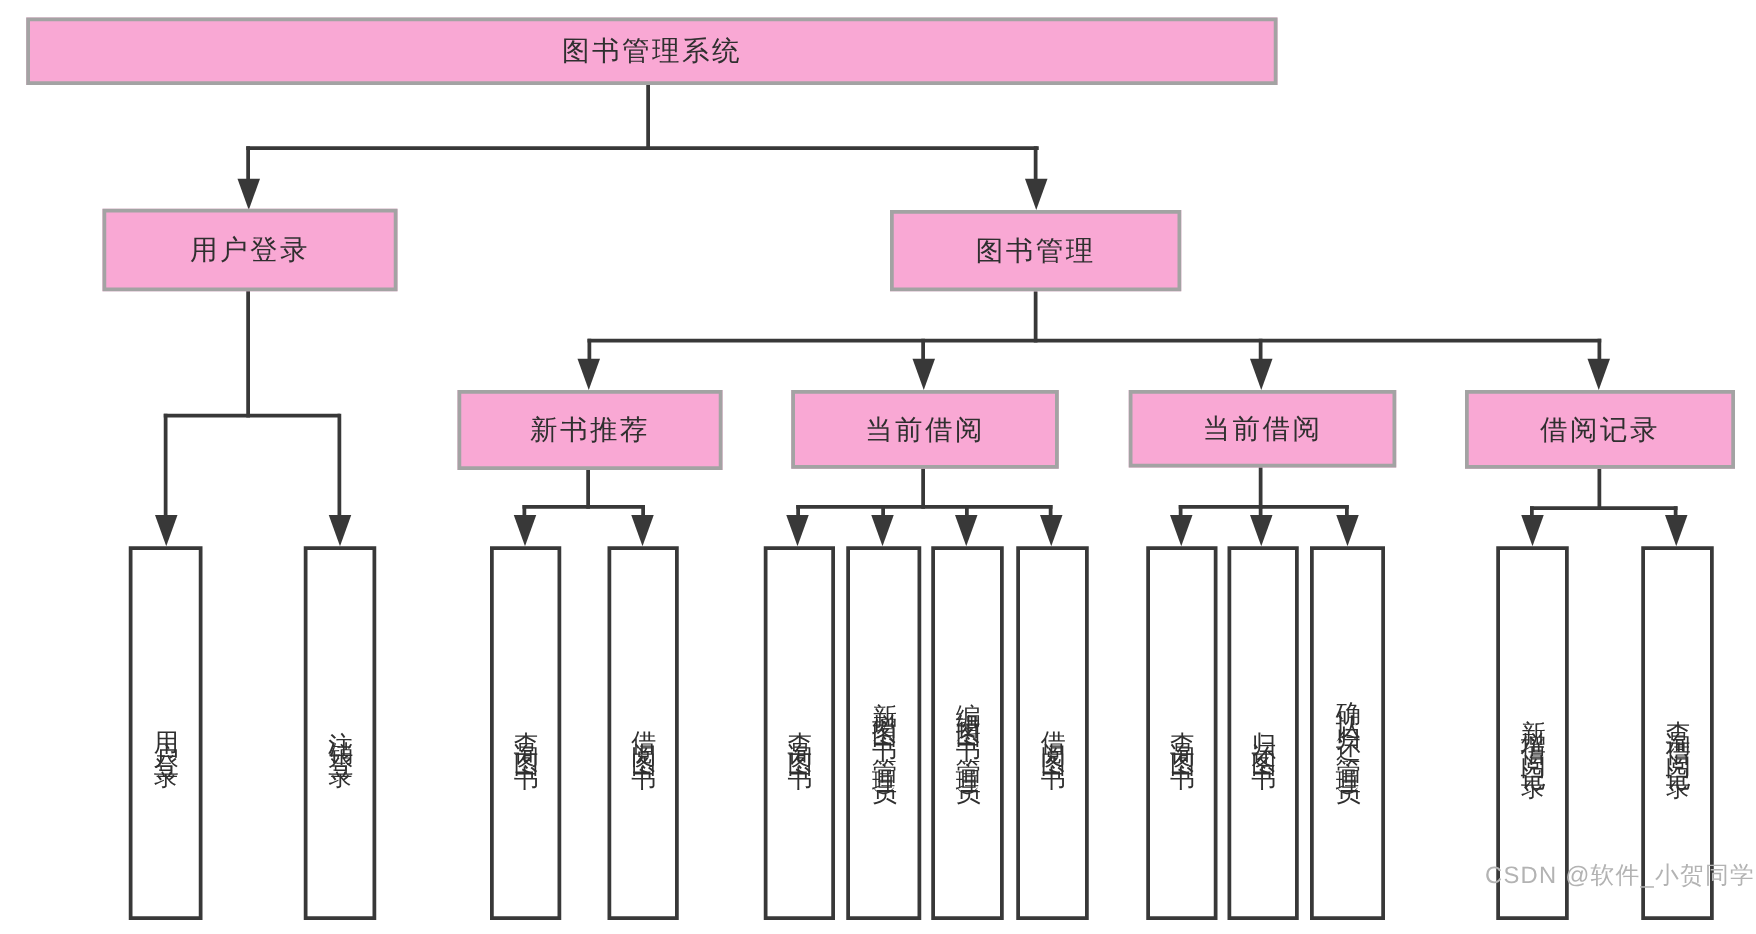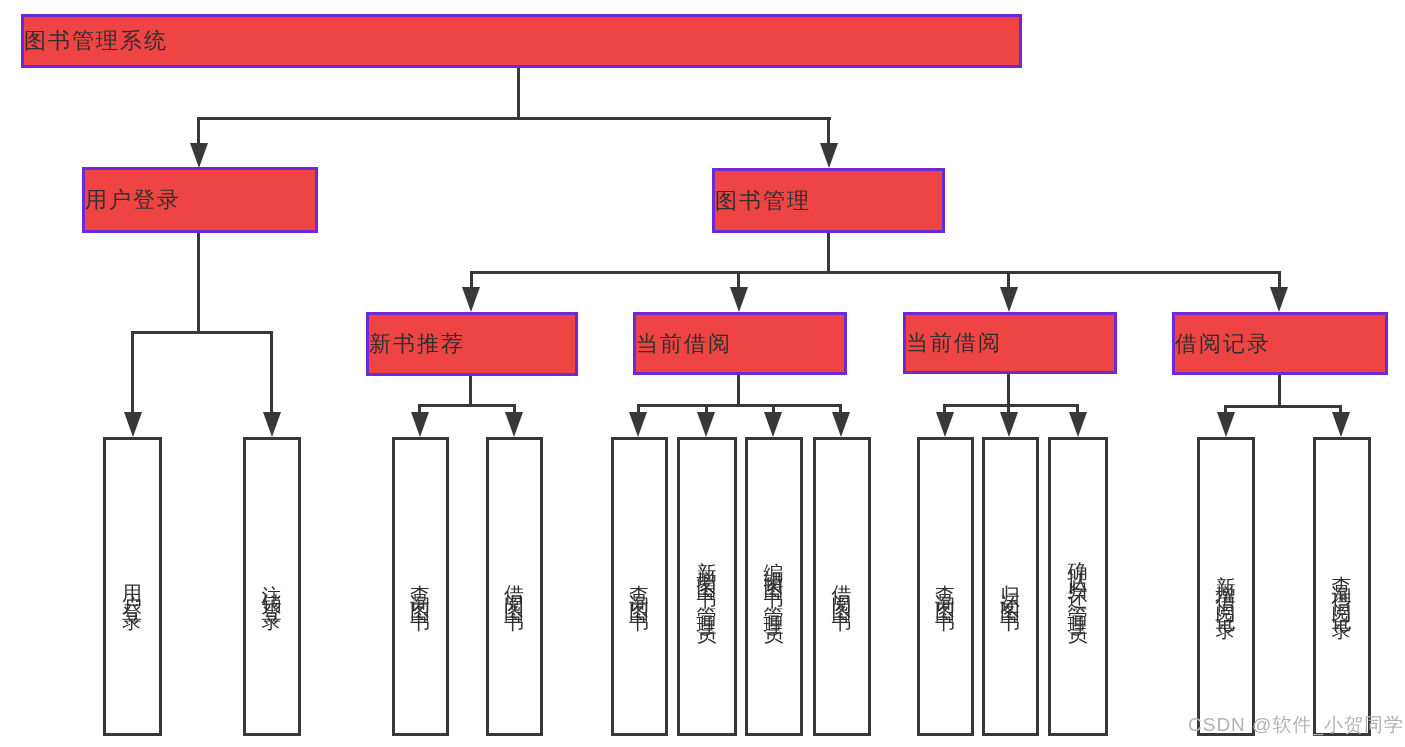--- a/index.html
+++ b/index.html
@@ -16,39 +16,39 @@
   }
   
   .ar{
     display:block;position:absolute;width:0;height:0;
     border-left:9px solid transparent;
     border-right:9px solid transparent;
     border-top:25px solid #383838;
   }
   
   .box{
-    position:absolute;box-sizing:border-box;background:#ef4444;
-    border:3px solid #6d28d9;
-    display:flex;align-items:center;
+    position:absolute;box-sizing:border-box;background:#f9a8d4;
+    border:3px solid #a3a3a3;
+    display:flex;align-items:center;justify-content:center;
     font-size:22px;letter-spacing:2px;color:#2f2f2f;
     white-space:nowrap;
   }
   
   .leaf{
     position:absolute;box-sizing:border-box;background:#ffffff;
     border:3px solid #383838;
     display:flex;align-items:center;justify-content:center;
     top:437px;height:299px;
   }
   .leaf span{
     writing-mode:vertical-rl;text-orientation:mixed;
     font-size:20px;line-height:1;letter-spacing:9px;color:#2f2f2f;
   }
   .watermark{
-    position:absolute;left:1188px;top:712px;
+    position:absolute;left:1188px;top:687px;
     font-size:19px;color:#b3b3b3;letter-spacing:1px;
     z-index:20;white-space:nowrap;
   }
 </style>
 </head>
 <body>
 
 <div class="stage">
 
   <i class="ln" style="left:517px;top:67px;width:3px;height:53px;"></i>

